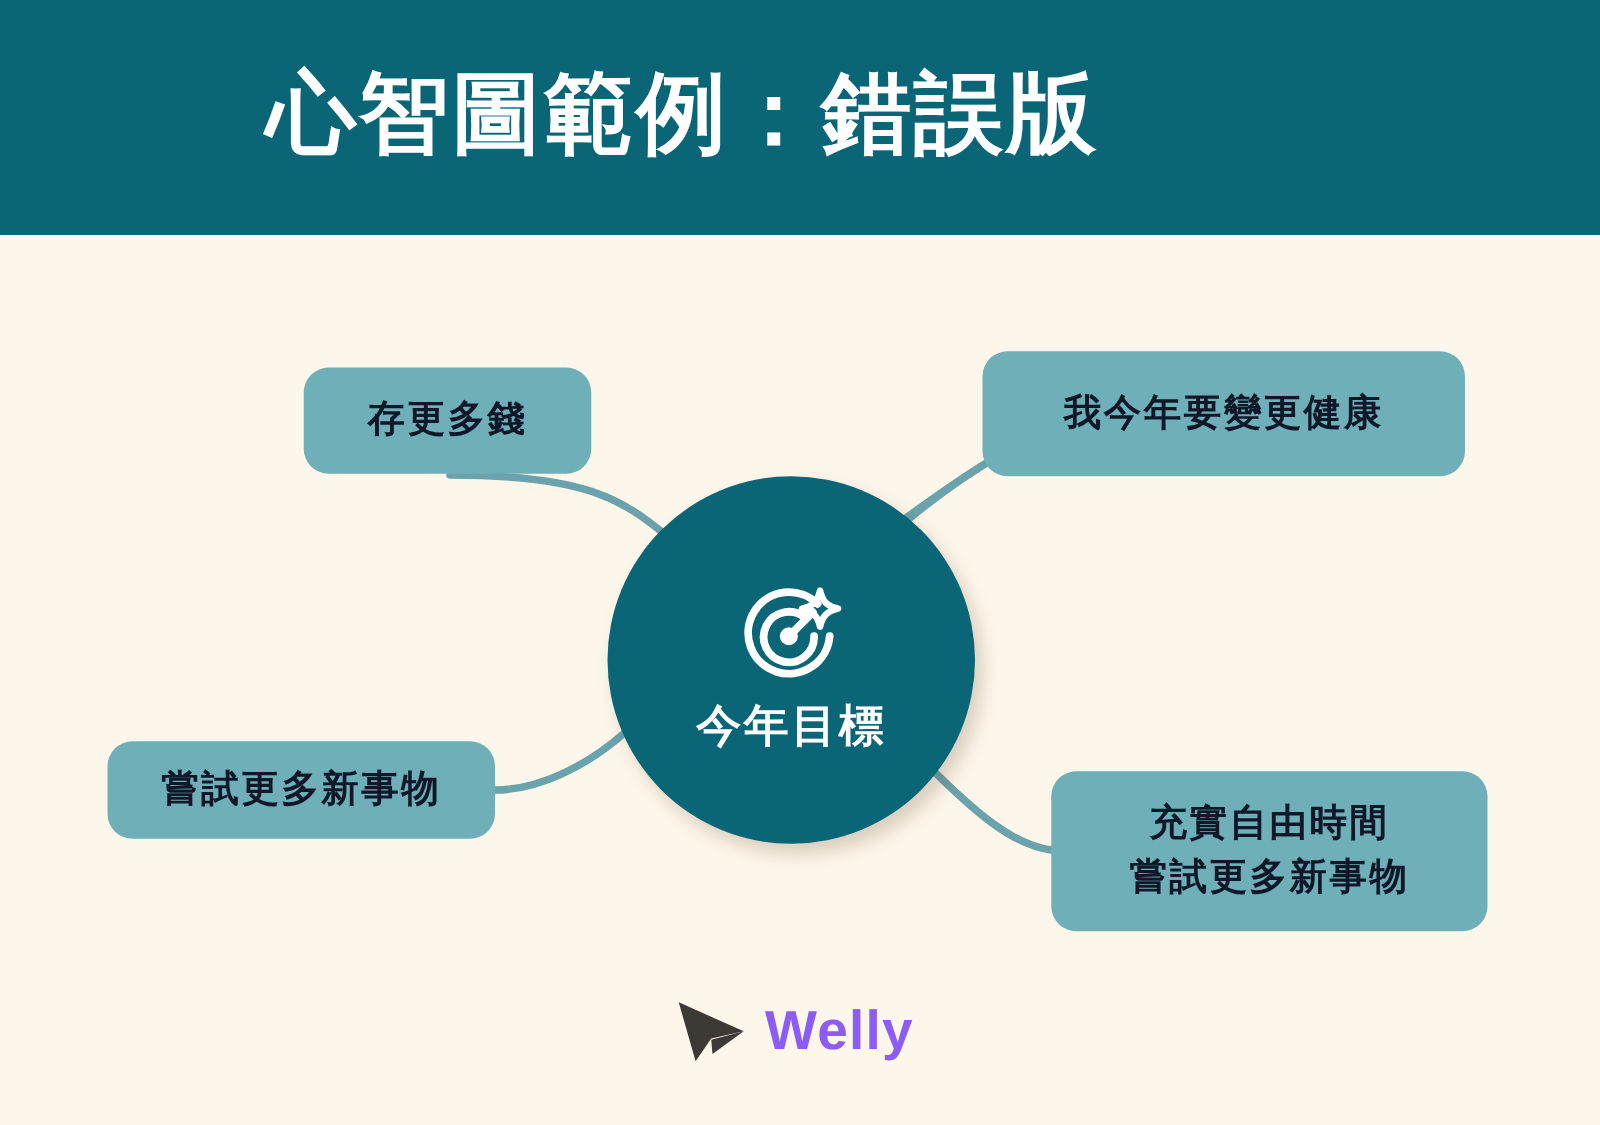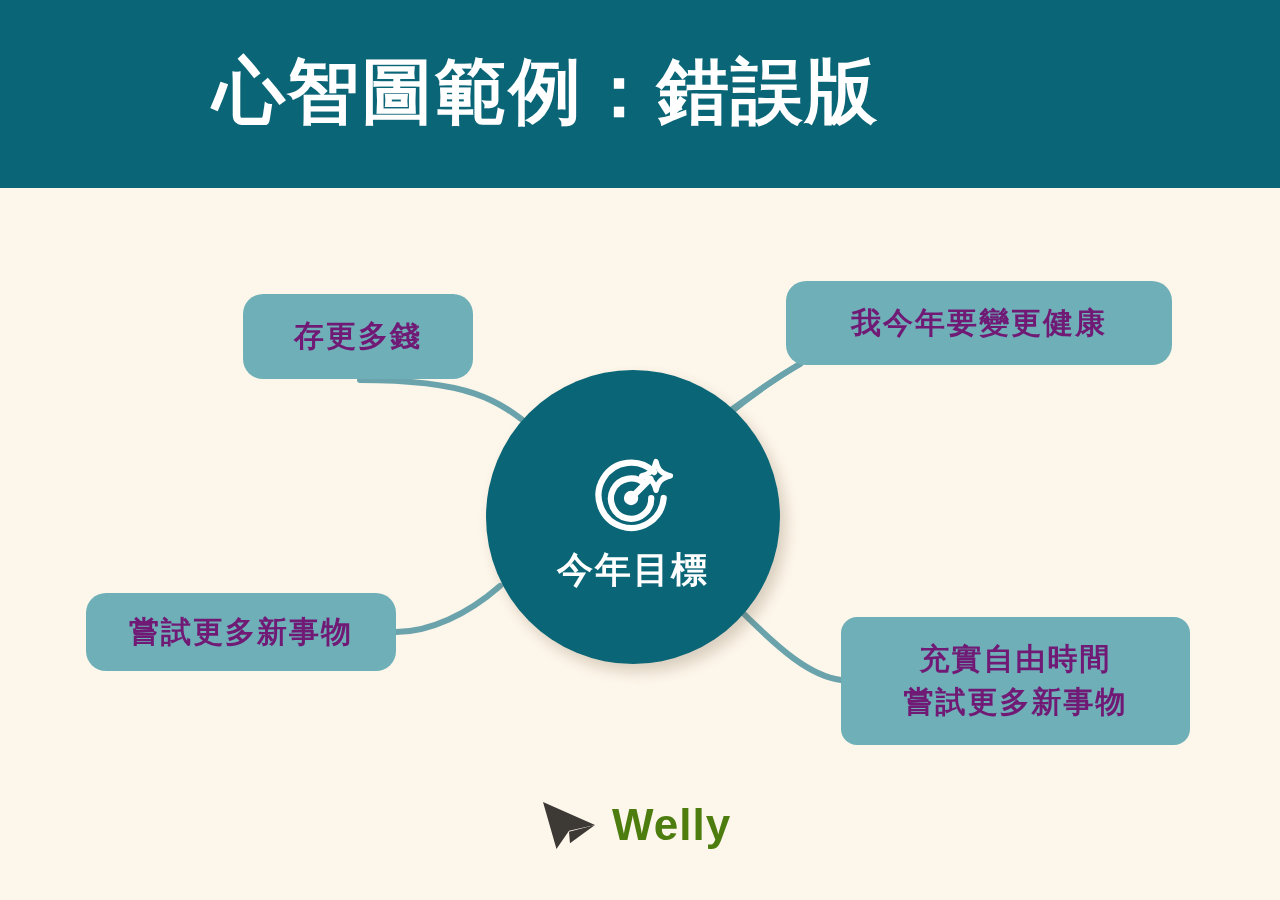--- a/index.html
+++ b/index.html
@@ -56,21 +56,21 @@
     left: 0;
     top: 0;
     width: 1280px;
     height: 900px;
   }
 
   
   #center-node {
     position: absolute;
     left: 486px;
-    top: 370px;
+    top: 381px;
     width: 294px;
     height: 294px;
     border-radius: 50%;
     background: #0A6576;
     box-shadow: 6px 8px 14px rgba(90, 70, 40, 0.22);
     display: flex;
     flex-direction: column;
     align-items: center;
     justify-content: center;
   }
@@ -95,53 +95,53 @@
     position: absolute;
     background: #6FB0B8;
     border-radius: 20px;
     display: flex;
     flex-direction: column;
     align-items: center;
     justify-content: center;
     box-sizing: border-box;
   }
   .branch-label {
-    color: #701a75;
+    color: #0f172a;
     font-size: 30px;
     font-weight: bold;
     letter-spacing: 2px;
     line-height: 1.42;
     white-space: nowrap;
     text-align: center;
   }
 
   #node-save     { left: 243px;  top: 294px; width: 230px; height: 85px; }
-  #node-health   { left: 786px;  top: 281px; width: 386px; height: 84px; }
+  #node-health   { left: 786px;  top: 281px; width: 386px; height: 100px; }
   #node-work     { left: 86px;   top: 593px; width: 310px; height: 78px; }
-  #node-freetime { left: 841px;  top: 617px; width: 349px; height: 128px; border-radius: 16px; }
+  #node-freetime { left: 841px;  top: 617px; width: 349px; height: 128px; }
 
   
   #welly-logo {
     position: absolute;
     left: 540px;
     top: 794px;
     width: 205px;
     height: 62px;
     display: flex;
     align-items: center;
     gap: 14px;
   }
   #welly-mark {
     width: 58px;
     height: 52px;
     flex: none;
     display: block;
   }
   #welly-wordmark {
-    color: #4d7c0f;
+    color: #8b5cf6;
     font-size: 44px;
     font-weight: bold;
     letter-spacing: 1px;
     line-height: 1;
     white-space: nowrap;
     text-align: right;
   }
 </style>
 </head>
 <body>

